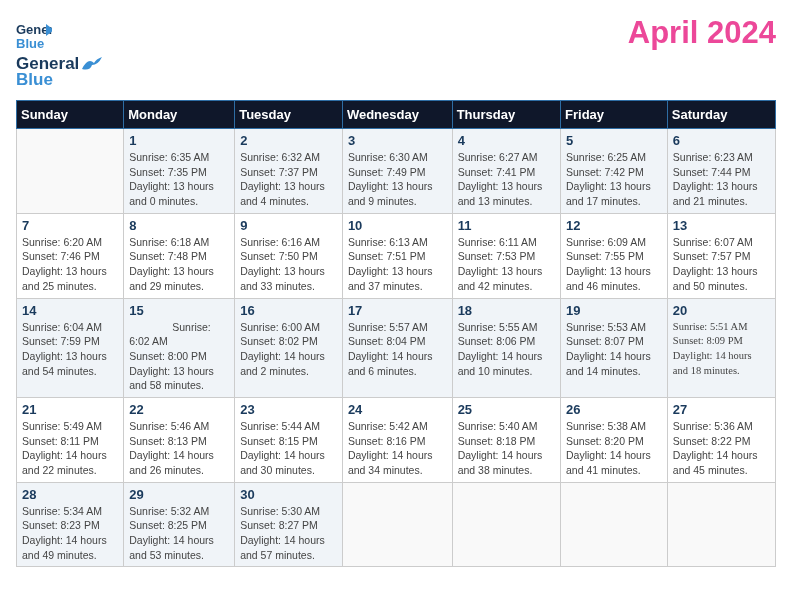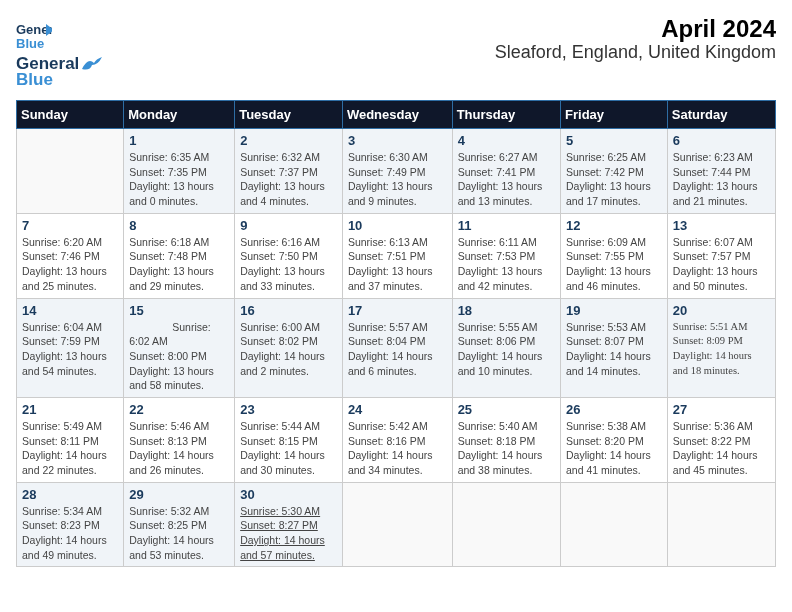--- a/index.html
+++ b/index.html
@@ -23,23 +23,23 @@
     }
     .logo-row {
       display: flex;
       align-items: center;
       gap: 4px;
     }
     .title-section {
       text-align: right;
     }
     .title-section h1 {
-      font-size: 24px;
+      font-size: 31px;
       font-weight: bold;
-      color: #000000;
+      color: #ec4899;
       line-height: 1.1;
     }
     .title-section h2 {
       font-size: 18px;
       color: #333;
       font-weight: normal;
     }
     table {
       width: 100%;
       border-collapse: collapse;
@@ -99,21 +99,20 @@
     <div style="display:flex;align-items:flex-end;margin-top:2px;">
       <span style="font-size:17px;font-weight:bold;color:#1a3a5c;font-family:Arial;">General</span>
       <svg width="22" height="18" viewBox="0 0 22 18" style="margin: 0 0 1px 1px;">
         <path d="M2,14 Q8,2 14,8 Q16,4 22,2 Q18,10 12,10 Q10,16 2,14Z" fill="#3a8fd4"></path>
       </svg>
     </div>
     <span style="font-size:17px;font-weight:bold;color:#3a8fd4;font-family:Arial;margin-top:-4px;">Blue</span>
   </div>
   <div class="title-section">
     <h1>April 2024</h1>
-    <h2>Sleaford, England, United Kingdom</h2>
   </div>
 </div>
 
 <table>
   <thead>
     <tr id="header-row">
         <th>Sunday</th>
         <th>Monday</th>
         <th>Tuesday</th>
         <th>Wednesday</th>
@@ -242,21 +241,21 @@
       </tr>
       <tr>
         <td><span class="day-num">28</span><span class="day-detail" style="white-space: pre-line;">Sunrise: 5:34 AM
 Sunset: 8:23 PM
 Daylight: 14 hours
 and 49 minutes.</span></td>
         <td><span class="day-num">29</span><span class="day-detail" style="white-space: pre-line;">Sunrise: 5:32 AM
 Sunset: 8:25 PM
 Daylight: 14 hours
 and 53 minutes.</span></td>
-        <td><span class="day-num">30</span><span class="day-detail" style="white-space: pre-line; text-decoration: underline;">Sunrise: 5:30 AM
+        <td><span class="day-num">30</span><span class="day-detail" style="white-space: pre-line;">Sunrise: 5:30 AM
 Sunset: 8:27 PM
 Daylight: 14 hours
 and 57 minutes.</span></td>
         <td class="empty-cell"></td>
         <td class="empty-cell"></td>
         <td class="empty-cell"></td>
         <td class="empty-cell"></td>
       </tr>
     </tbody>
 </table>

